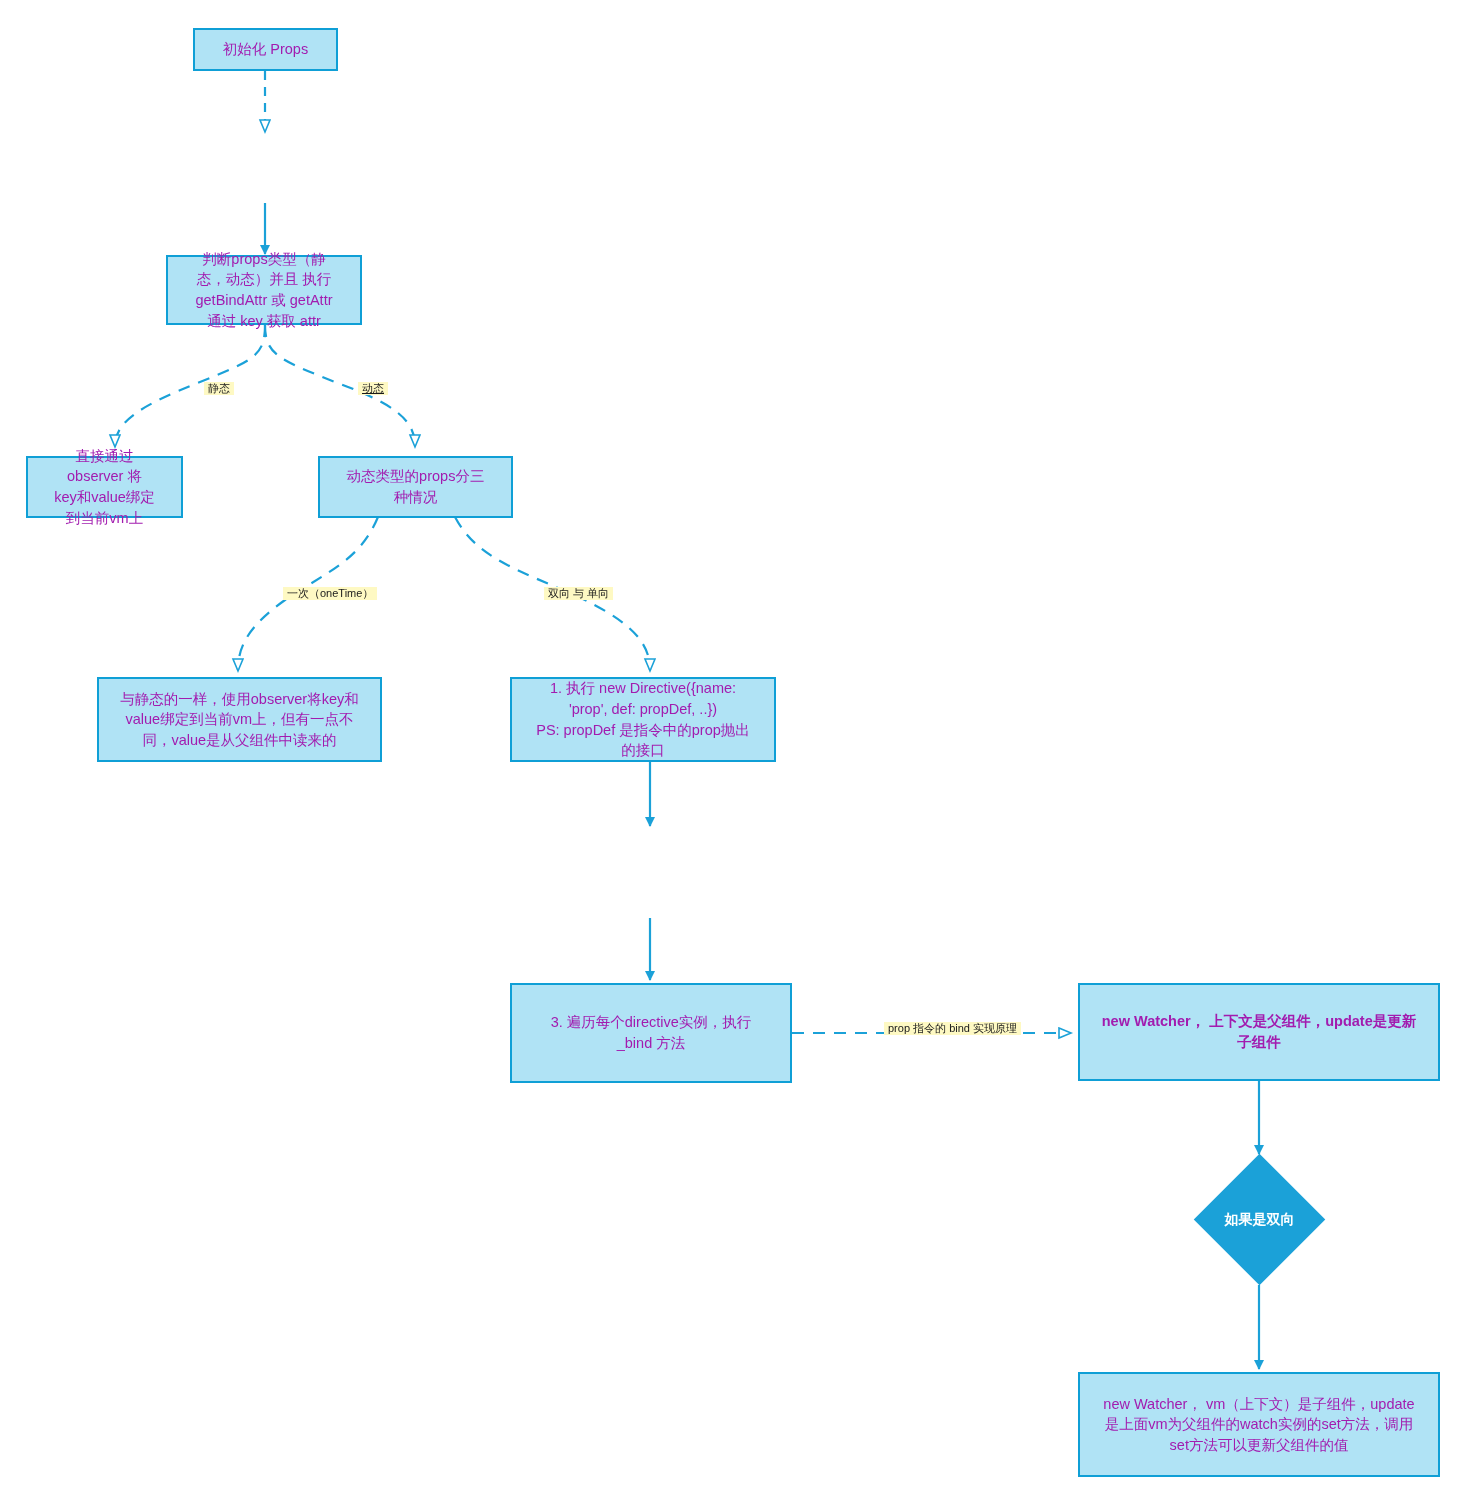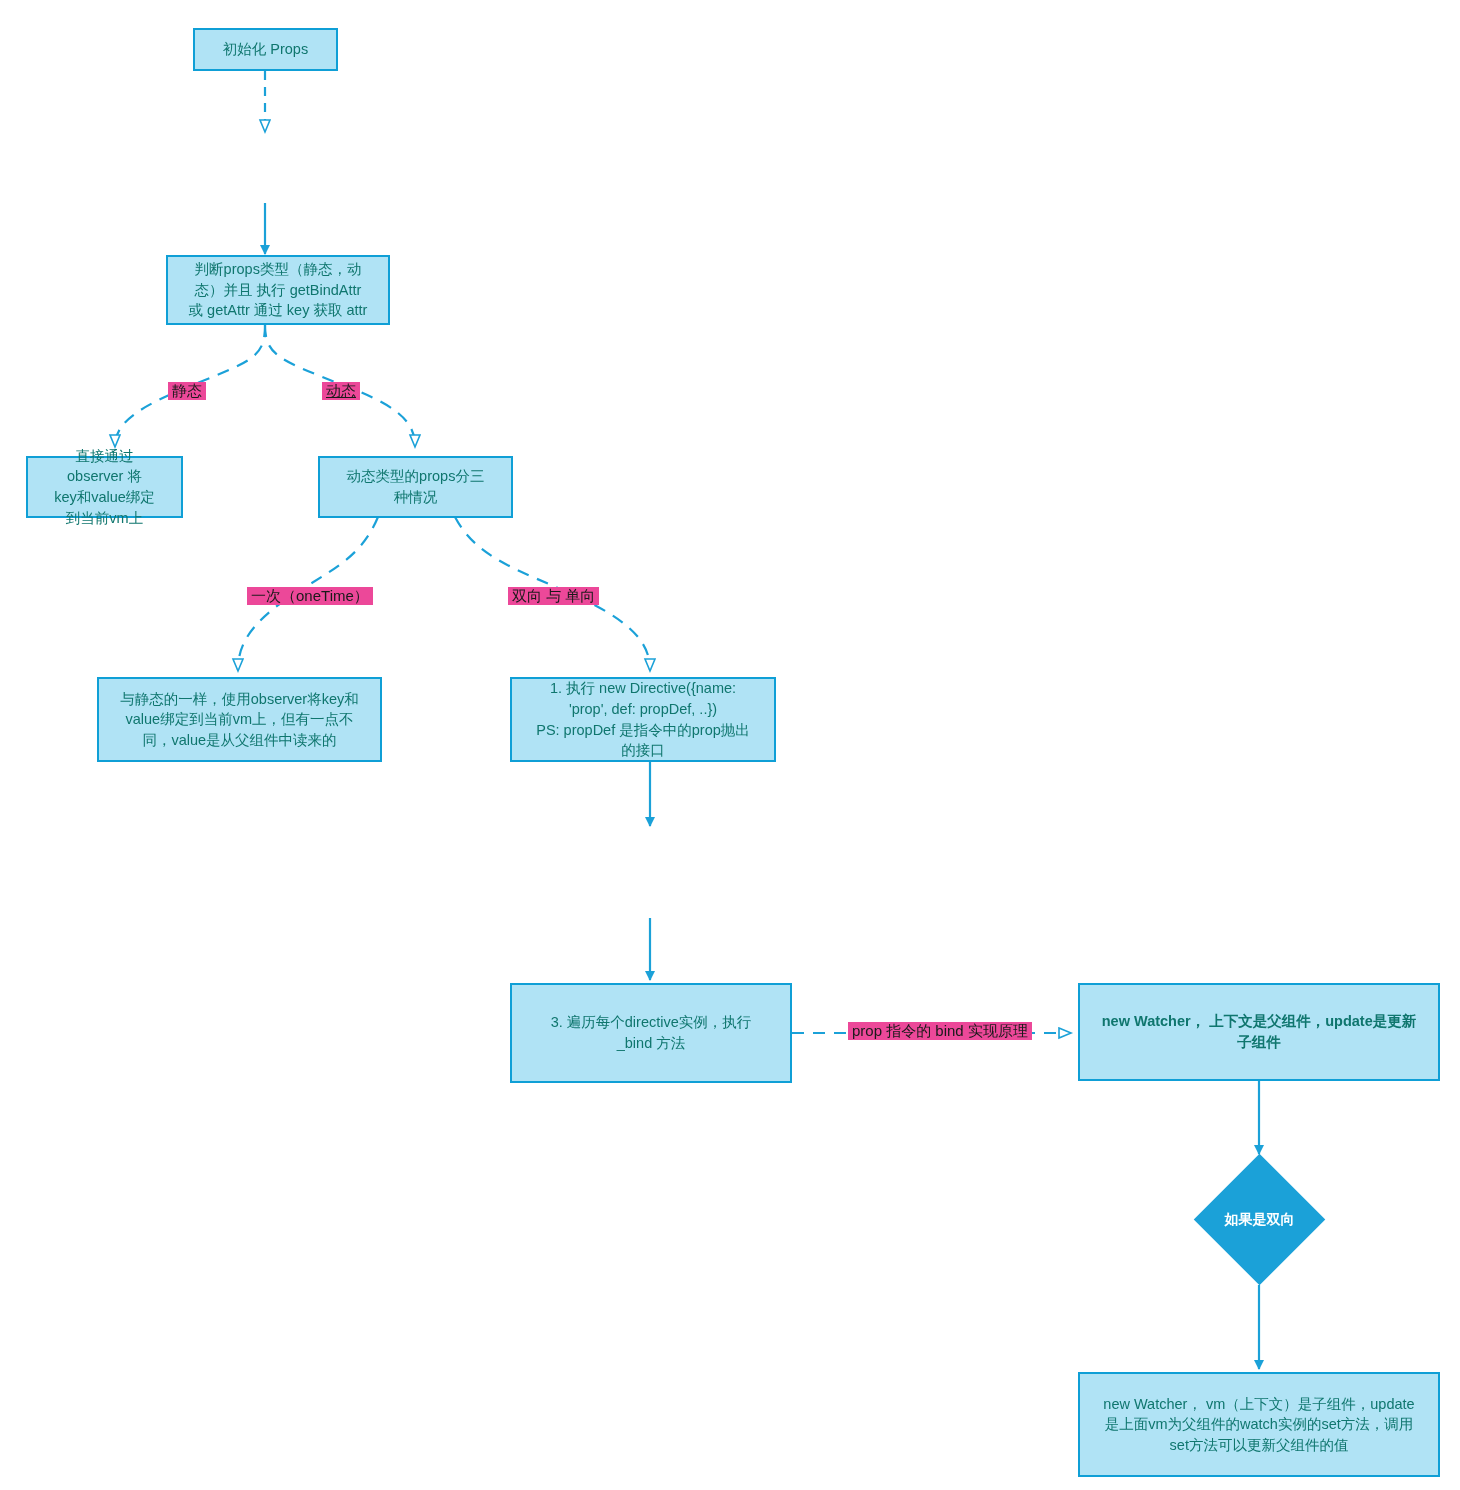--- a/index.html
+++ b/index.html
@@ -27,21 +27,21 @@
   }
   .node {
     position: absolute;
     box-sizing: border-box;
     background: #b0e3f5;
     border: 2px solid #0f9fd6;
     display: flex;
     align-items: center;
     justify-content: center;
     text-align: center;
-    color: #0f766e;
+    color: #a21caf;
     font-size: 14.5px;
     line-height: 1.42;
     padding: 4px 20px;
   }
   .node .label {
     display: block;
     white-space: pre-line;
   }
   .diamond {
     position: absolute;
@@ -55,25 +55,26 @@
   .diamond .label {
     transform: rotate(-45deg);
     color: #ffffff;
     font-size: 14px;
     font-weight: bold;
     white-space: nowrap;
   }
   .edge-label {
     position: absolute;
     color: #1a1a1a;
-    font-size: 15px;
-    background: #ec4899;
+    font-size: 11px;
+    background: #fef9c3;
     padding: 0 4px;
     white-space: nowrap;
     line-height: 1.2;
+    margin-left: 36px;
   }
 </style>
 </head>
 <body>
 
 <div id="canvas">
 
   <svg class="edges" viewBox="0 0 1460 1490">
     <defs>
       <marker id="arrow-filled" markerWidth="12" markerHeight="12" refX="9" refY="5" orient="auto" markerUnits="userSpaceOnUse">
@@ -105,21 +106,21 @@
     <path d="M1259,1081 L1259,1154" fill="none" stroke="#1ba1d8" stroke-width="2.2" marker-end="url(#arrow-filled)"></path>
 
     <path d="M1259,1285 L1259,1369" fill="none" stroke="#1ba1d8" stroke-width="2.2" marker-end="url(#arrow-filled)"></path>
   </svg>
 
   <div class="node" style="left:193px; top:28px; width:145px; height:43px;">
     <span class="label">初始化 Props</span>
   </div>
 
 
-  <div class="node" style="left:166px; top:255px; width:224px; height:70px;">
+  <div class="node" style="left:166px; top:255px; width:196px; height:70px;">
     <span class="label">判断props类型（静态，动态）并且 执行 getBindAttr 或 getAttr 通过 key 获取 attr</span>
   </div>
 
   <div class="node" style="left:26px; top:456px; width:157px; height:62px;">
     <span class="label">直接通过 observer 将
 key和value绑定到当前vm上</span>
   </div>
 
   <div class="node" style="left:318px; top:456px; width:195px; height:62px;">
     <span class="label">动态类型的props分三种情况</span>

